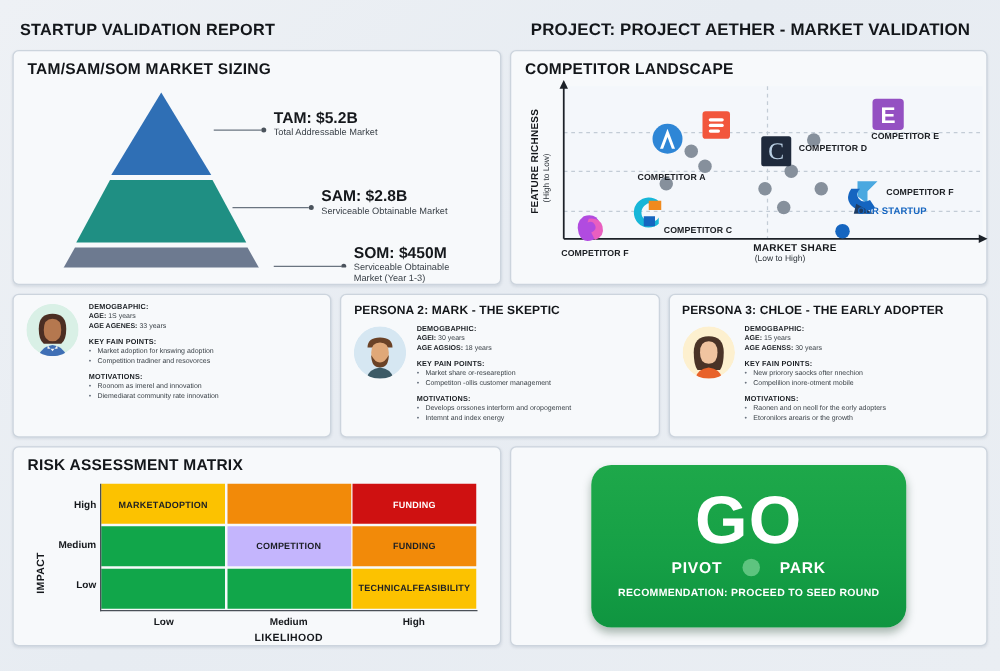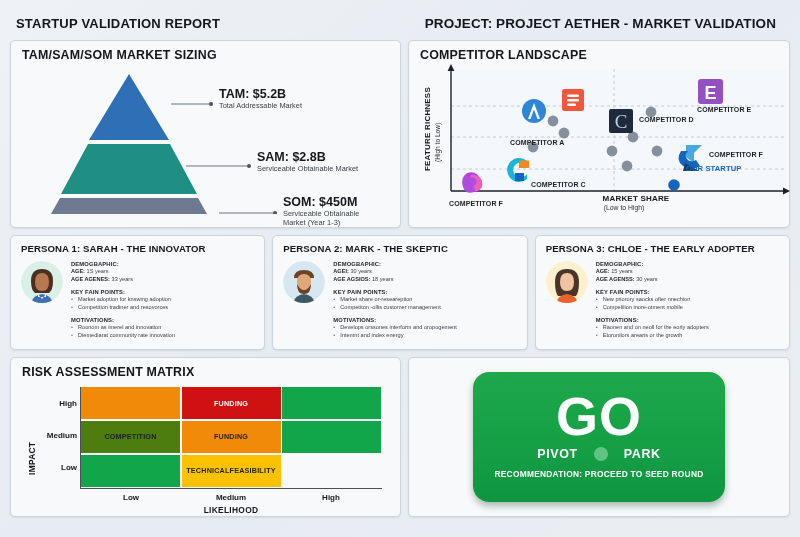--- a/index.html
+++ b/index.html
@@ -243,21 +243,20 @@
         <div class="axis-y-sub" style="left:25px; top:101px;">(High to Low)</div>
         <div class="axis-x-title" style="left:152px; top:133px; width:150px;">MARKET SHARE</div>
         <div class="axis-x-sub" style="left:140px; top:143px; width:150px;">(Low to High)</div>
       </div>
     </div>
   </div>
 
   <div class="row-personas">
 
     <div class="panel persona">
-      <div class="persona-title">PERSONA 1: SARAH - THE INNOVATOR</div>
       <div class="persona-body">
         <div class="avatar">
           <svg width="42" height="42" viewBox="0 0 42 42">
             <circle cx="21" cy="21" r="21" fill="#d9f0e6"></circle>
             <path d="M21 8 q11 0 11 12 q0 9 -4 12 l-14 0 q-4 -3 -4 -12 q0 -12 11 -12 Z" fill="#4b2e23"></path>
             <path d="M21 12 q7 0 7 9 q0 9 -7 9 q-7 0 -7 -9 q0 -9 7 -9 Z" fill="#b5784f"></path>
             <path d="M10 42 q2 -8 11 -9 q9 1 11 9 Z" fill="#3f6fb5"></path>
             <path d="M17 33 l4 5 l4 -5 l0 3 l-8 0 Z" fill="#f2f4f6"></path>
           </svg>
         </div>
@@ -350,26 +349,30 @@
     <div class="panel col-left">
       <div class="panel-title">RISK ASSESSMENT MATRIX</div>
       <div class="matrix-area">
         <div class="ax-impact" style="left:16px; top:96px;">IMPACT</div>
 
         <div class="yl" style="left:26px; top:20px;  width:40px;">High</div>
         <div class="yl" style="left:16px; top:52px;  width:50px;">Medium</div>
         <div class="yl" style="left:26px; top:84px;  width:40px;">Low</div>
 
         <div class="grid" style="left:70px; top:8px; width:300px; height:100px;">
+          <div class="cell" style="background: rgb(252, 194, 0);">
+              <div>MARKET</div>
+              <div>ADOPTION</div>
+            </div>
           <div class="cell" style="background: rgb(242, 138, 9);"></div>
           <div class="cell on-red" style="background: rgb(207, 17, 17);">
               <div>FUNDING</div>
             </div>
           <div class="cell" style="background: rgb(17, 166, 74);"></div>
-          <div class="cell" style="background: #4d7c0f;">
+          <div class="cell" style="background: #c4b5fd;">
               <div>COMPETITION</div>
             </div>
           <div class="cell" style="background: rgb(242, 138, 9);">
               <div>FUNDING</div>
             </div>
           <div class="cell" style="background: rgb(17, 166, 74);"></div>
           <div class="cell" style="background: rgb(17, 166, 74);"></div>
           <div class="cell" style="background: rgb(252, 194, 0);">
               <div>TECHNICAL</div>
               <div>FEASIBILITY</div>

